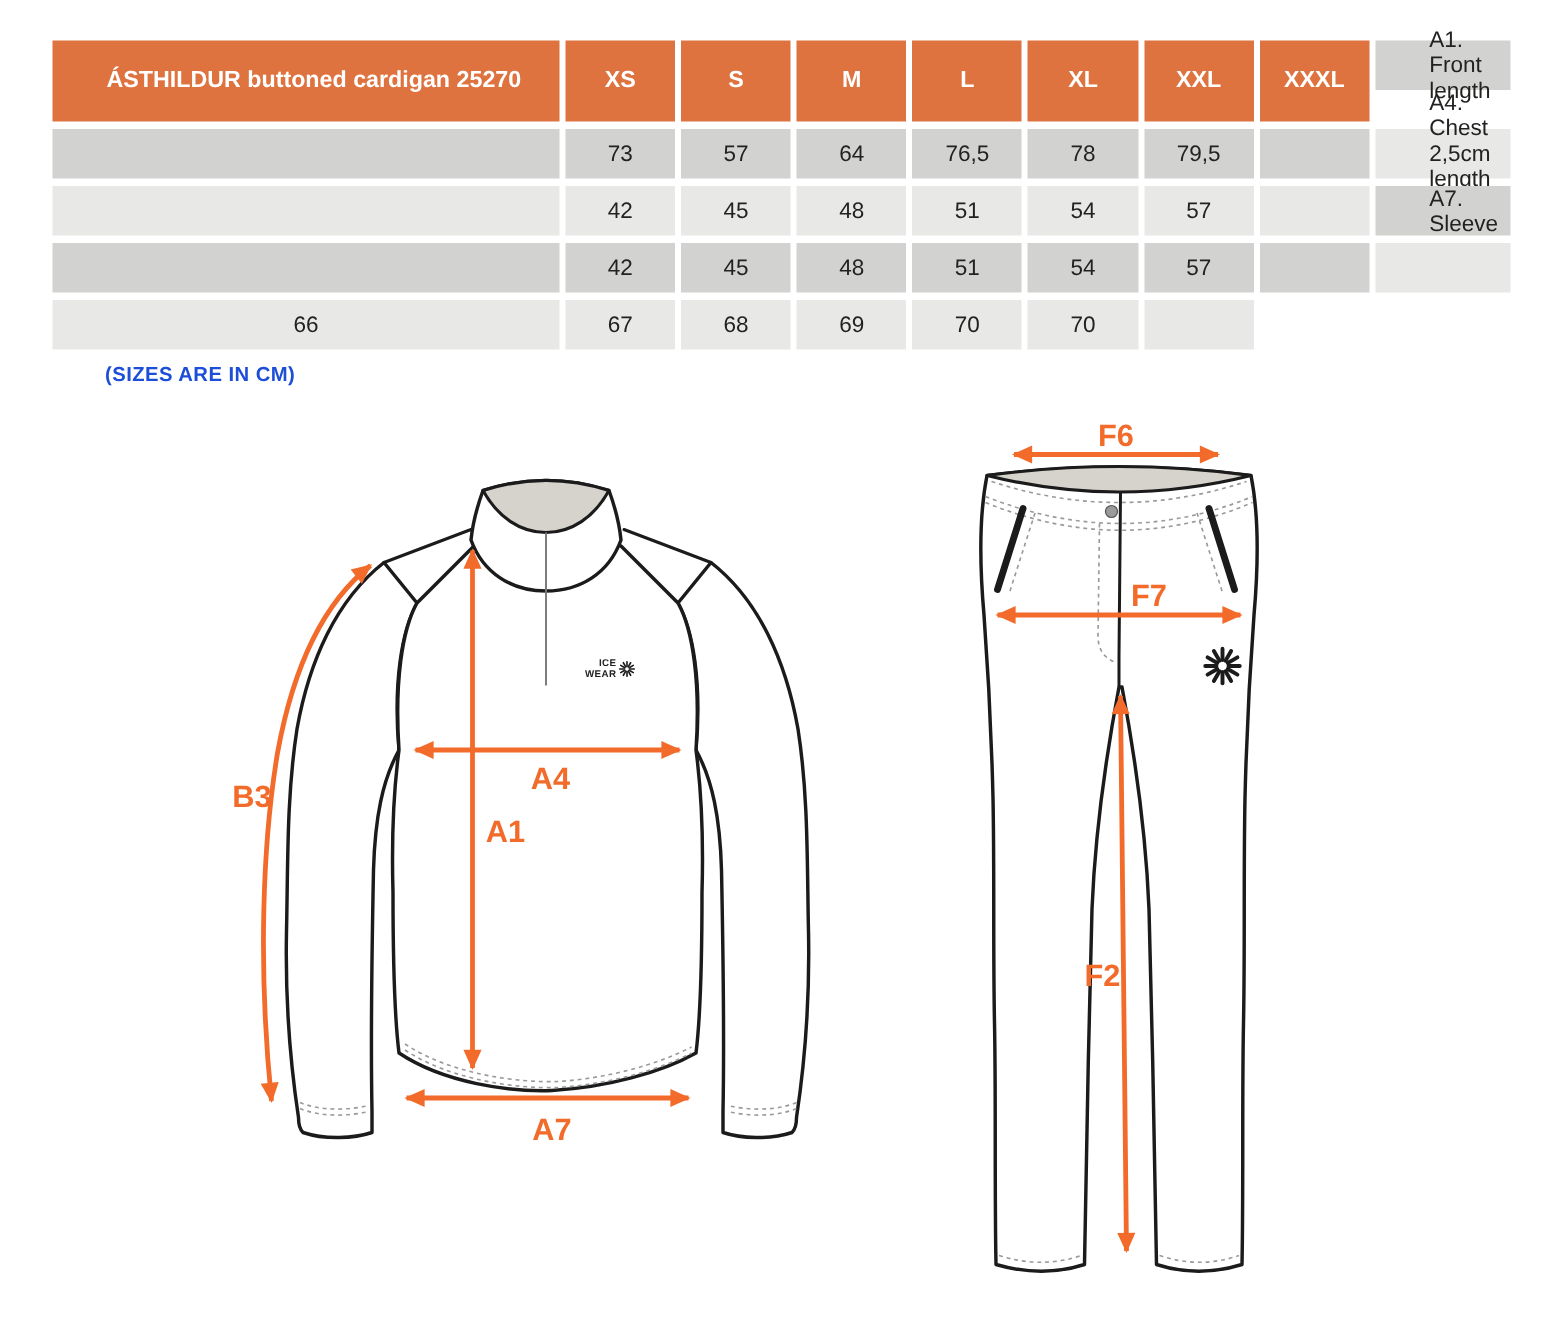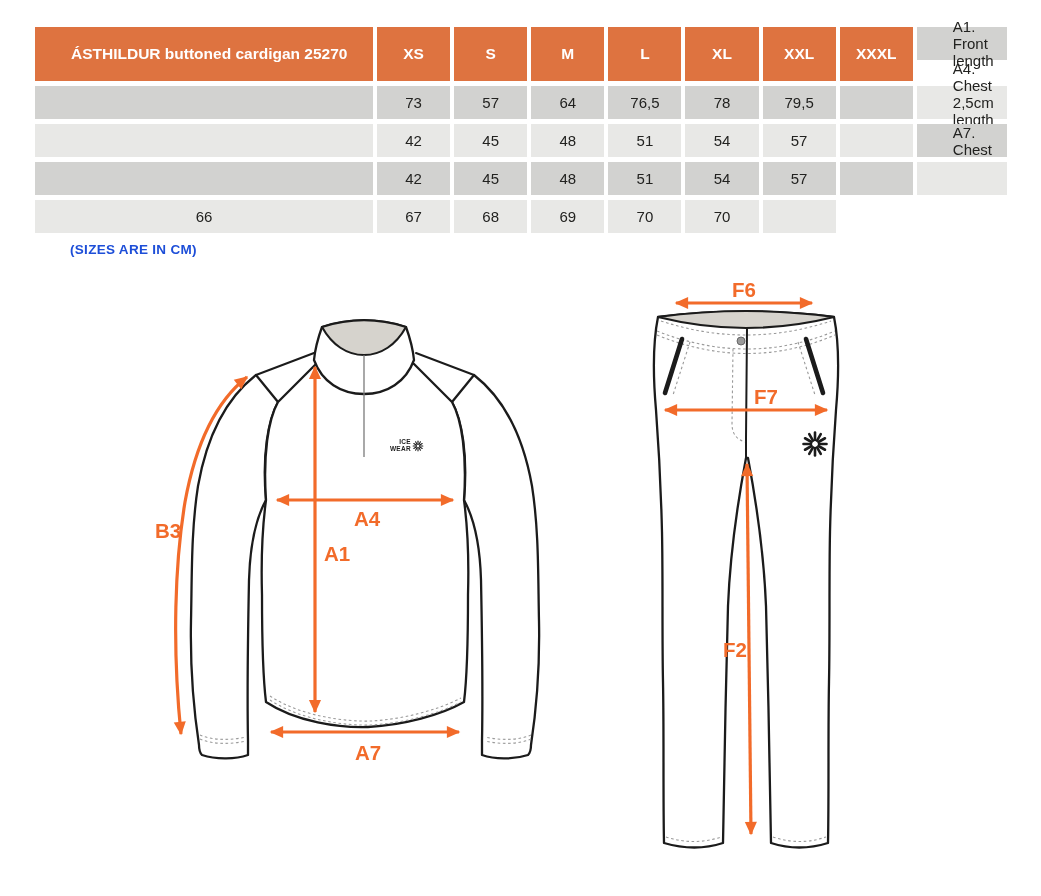--- a/index.html
+++ b/index.html
@@ -61,21 +61,21 @@
   <div class="cell data label row-light">A4. Chest 2,5cm length armhole</div>
   <div class="cell data row-light"></div>
   <div class="cell data row-light">42</div>
   <div class="cell data row-light">45</div>
   <div class="cell data row-light">48</div>
   <div class="cell data row-light">51</div>
   <div class="cell data row-light">54</div>
   <div class="cell data row-light">57</div>
   <div class="cell data row-light"></div>
 
-  <div class="cell data label row-dark">A7. Chest</div>
+  <div class="cell data label row-dark">A7. Sleeve</div>
   <div class="cell data row-dark"></div>
   <div class="cell data row-dark">42</div>
   <div class="cell data row-dark">45</div>
   <div class="cell data row-dark">48</div>
   <div class="cell data row-dark">51</div>
   <div class="cell data row-dark">54</div>
   <div class="cell data row-dark">57</div>
   <div class="cell data row-dark"></div>
 
   <div class="cell data row-light"></div>

